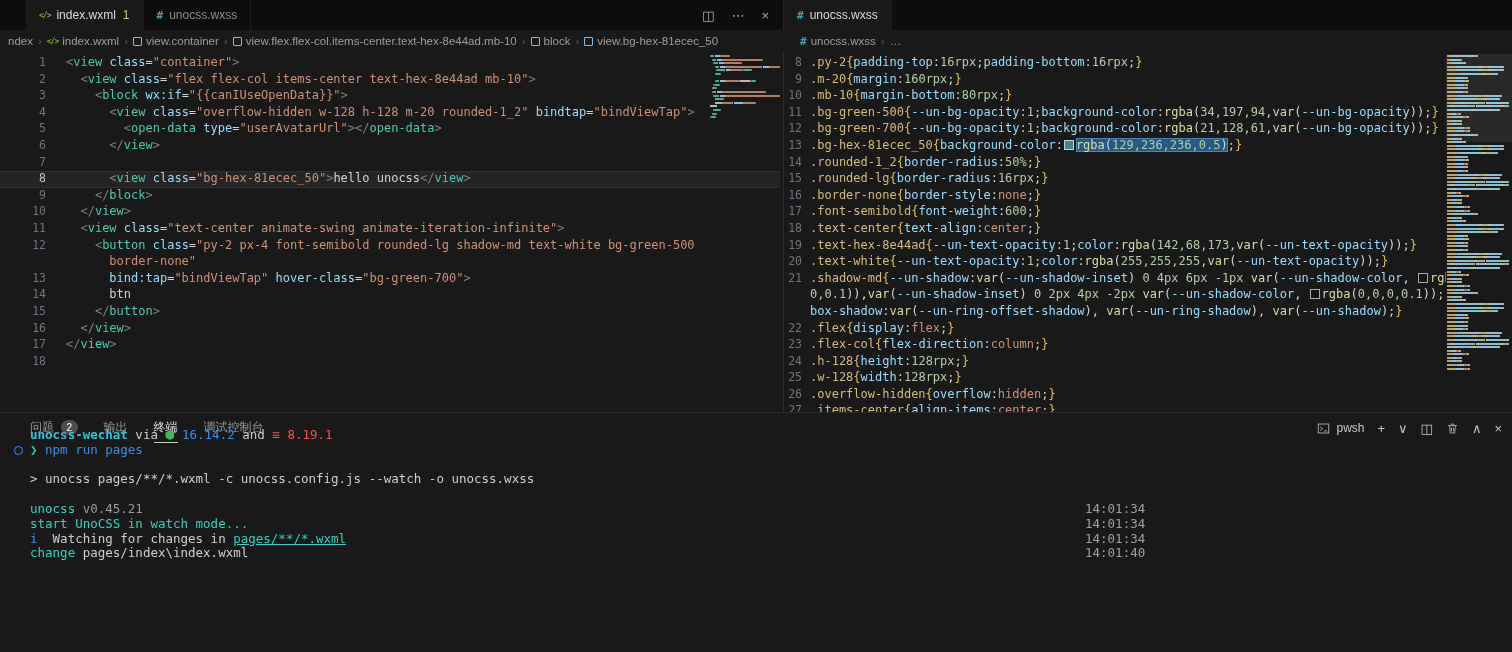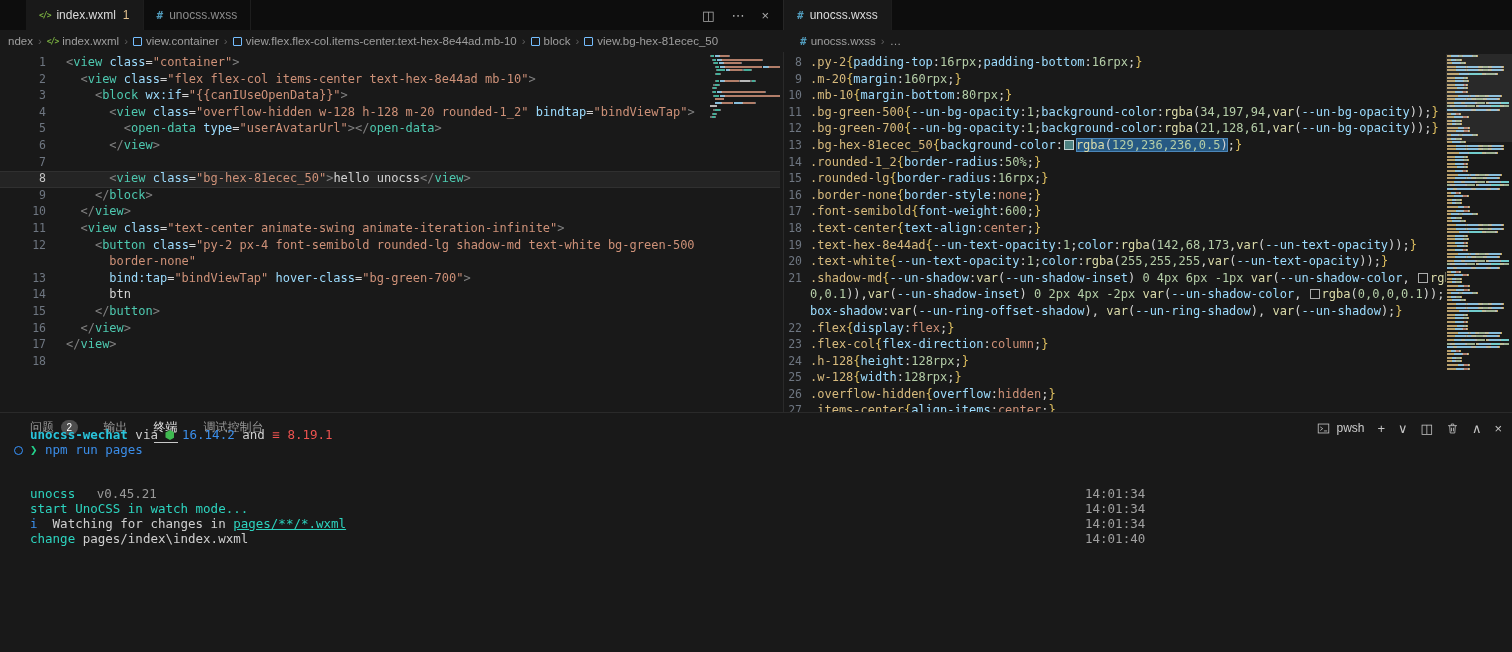--- a/index.html
+++ b/index.html
@@ -78,21 +78,21 @@
   .panel-actions span{cursor:pointer;display:flex;align-items:center;}
   .pwsh{display:flex;gap:6px;align-items:center;font-size:12px;color:#cccccc;}
 
   
   .term{position:absolute;left:0;top:428px;width:1512px;bottom:0;
         font:12.5px "DejaVu Sans Mono","DejaVu Sans",monospace;}
   .t-line{position:relative;height:14.8px;line-height:14.8px;padding-left:30px;white-space:pre;}
   .t-time{position:absolute;left:1085px;color:#a0a0a0;}
   .cmd-dot{position:absolute;left:14px;top:3px;width:7px;height:7px;border:1px solid #3794ff;border-radius:50%;}
   .tm.tb{color:#29c5dc;font-weight:bold;} .tm.tl{color:#2dd4bf;} .tm.bl{color:#3b8eea;}
-  .tm.gn{color:#23d18b;} .tm.rd{color:#ef5350;} .tm.w{color:#cfcfcf;} .tm.dm{color:#9a9a9a;margin-left:14px;}
+  .tm.gn{color:#23d18b;} .tm.rd{color:#ef5350;} .tm.w{color:#cfcfcf;} .tm.dm{color:#9a9a9a;}
   .tm.tu{color:#2dd4bf;text-decoration:underline;}
   .tm.hx{display:inline-block;width:9px;height:10px;background:#3fb950;vertical-align:-1px;
          clip-path:polygon(50% 0,100% 25%,100% 75%,50% 100%,0 75%,0 25%);}
 
   .wm{position:absolute;right:36px;bottom:16px;font-size:19px;color:#606060;letter-spacing:1px;}
 </style>
 </head>
 <body>
 
 <div id="app">
@@ -1484,20 +1484,21 @@
           <span>∧</span>
           <span>×</span>
         </div>
     </div>
   </div>
 
   <div class="term" id="term">
       <div class="t-line"><span class="tm tb">unocss-wechat</span><span class="tm w"> via </span><span class="tm hx"></span><span class="tm bl"> 16.14.2</span><span class="tm w"> and </span><span class="tm rd">≡ 8.19.1</span></div>
       <div class="t-line"><span class="cmd-dot"></span><span class="tm gn">❯</span><span class="tm w"> </span><span class="tm bl">npm run pages</span></div>
       <div class="t-line"></div>
+      <div class="t-line"><span class="tm w">&gt; unocss pages/**/*.wxml -c unocss.config.js --watch -o unocss.wxss</span></div>
       <div class="t-line"></div>
       <div class="t-line"><span class="tm tl">unocss </span><span class="tm dm">v0.45.21</span><span class="t-time">14:01:34</span></div>
       <div class="t-line"><span class="tm tl">start UnoCSS in watch mode...</span><span class="t-time">14:01:34</span></div>
       <div class="t-line"><span class="tm bl">i</span><span class="tm w">  Watching for changes in </span><span class="tm tu">pages/**/*.wxml</span><span class="t-time">14:01:34</span></div>
       <div class="t-line"><span class="tm tl">change </span><span class="tm w">pages/index\index.wxml</span><span class="t-time">14:01:40</span></div>
     </div>
 
 </div>
 
 </body></html>

